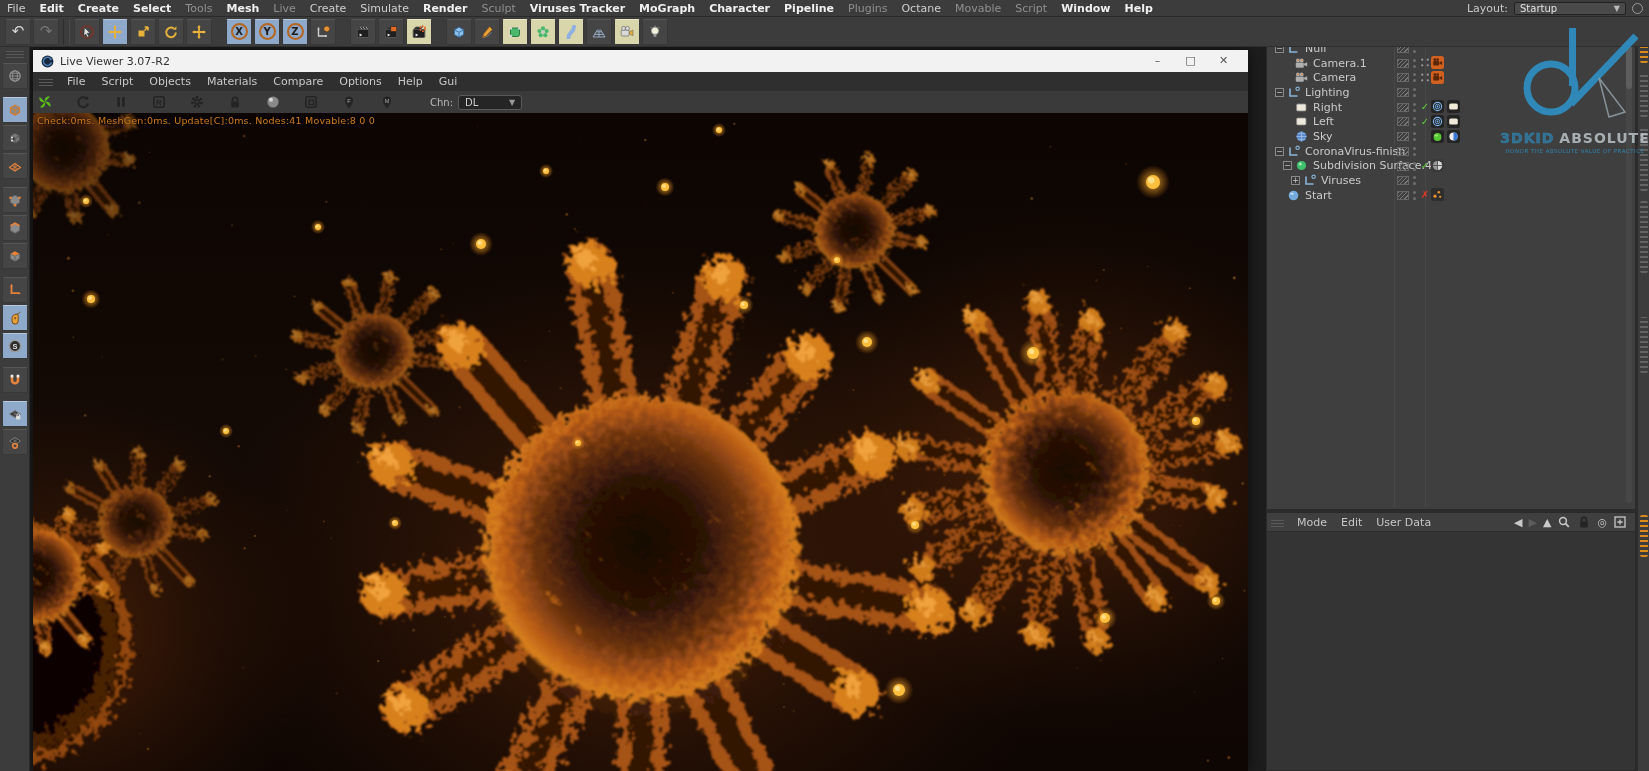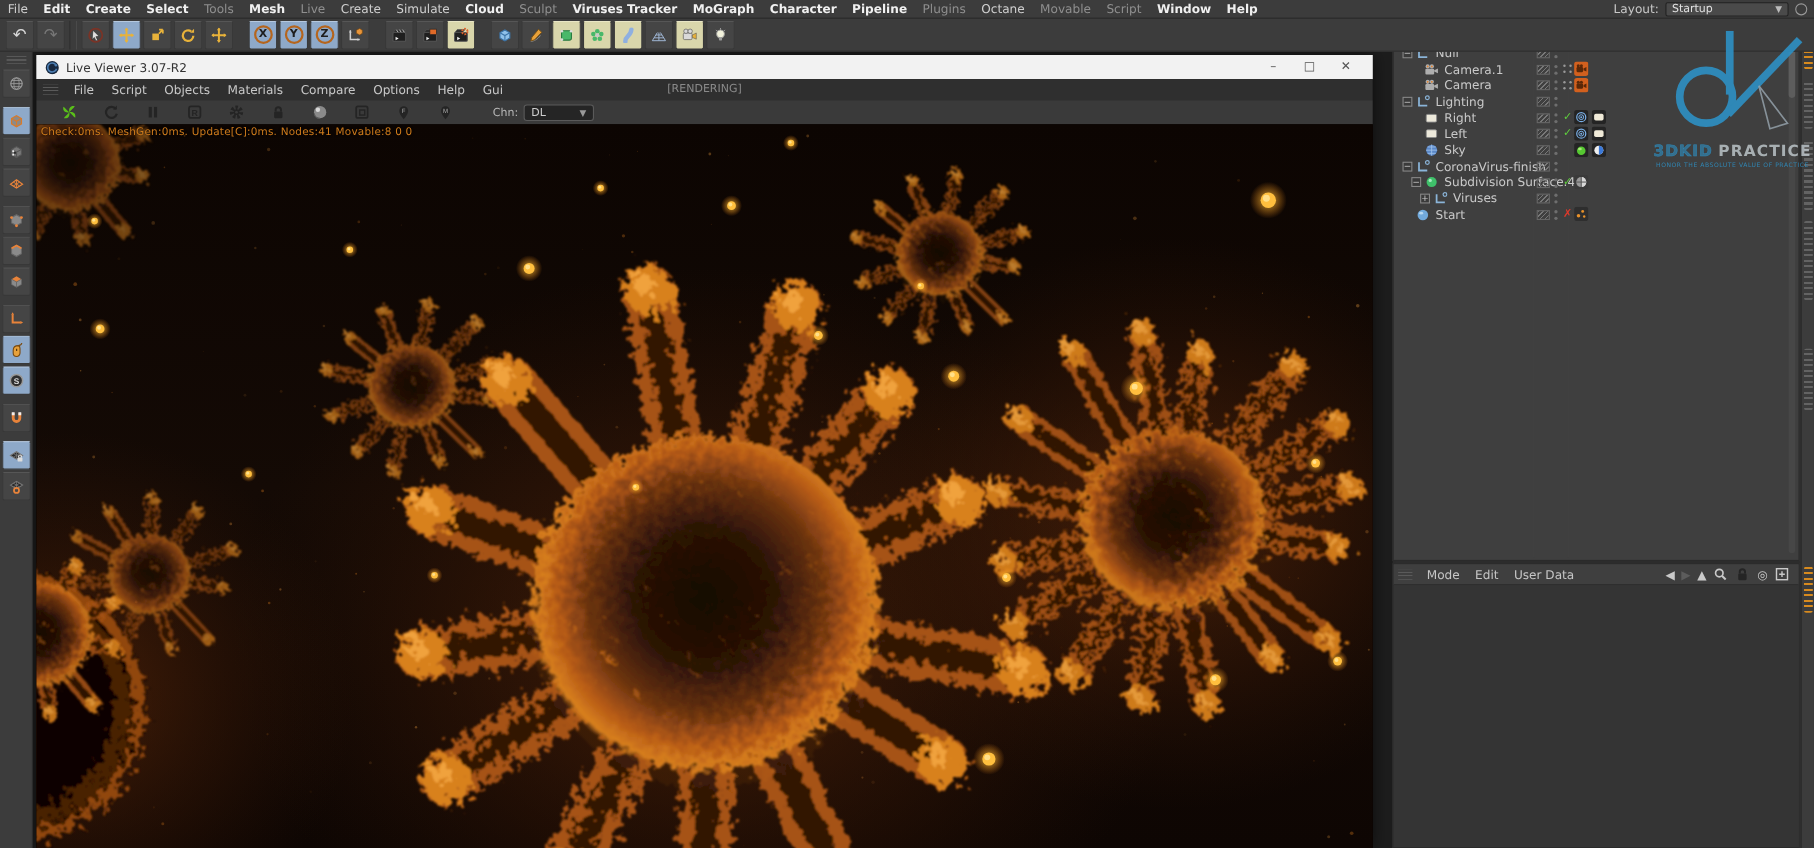--- a/index.html
+++ b/index.html
@@ -38,21 +38,21 @@
   
   #lv{position:absolute;left:33px;top:50px;width:1215px;height:721px;z-index:10;box-shadow:0 0 14px rgba(0,0,0,.6);background:#000;}
   #lv-title{position:absolute;left:0;top:0;width:100%;height:22px;background:#f2f2f2;display:flex;align-items:center;padding:0 8px;}
   #lv-title .t{font-size:11px;color:#333;margin-left:6px;}
   #lv-title .ctrls{margin-left:auto;display:flex;align-items:center;}
   #lv-title .wc{width:33px;text-align:center;color:#555;font-size:11px;line-height:22px;}
   #lv-menu{position:absolute;left:0;top:22px;width:100%;height:19px;background:#2f2f2f;display:flex;align-items:center;font-size:11px;color:#c8c8c8;padding-left:4px;}
   #lv-menu .grip{width:14px;height:9px;margin:0 6px 0 2px;background:repeating-linear-gradient(0deg,#5a5a5a 0 1px,transparent 1px 3px);}
   #lv-menu .mi{padding:0 8px;}
   #lv-rendering{position:absolute;left:0;top:22px;width:100%;height:19px;display:flex;align-items:center;justify-content:center;font-size:10px;color:#8a8a8a;pointer-events:none;}
-  #lv-tools{position:absolute;left:0;top:41px;width:100%;height:22px;background:#3a3a3a;display:flex;align-items:center;padding-left:21px;gap:20px;}
+  #lv-tools{position:absolute;left:0;top:41px;width:100%;height:22px;background:#3a3a3a;display:flex;align-items:center;padding-left:3px;gap:20px;}
   .lvbtn{width:18px;height:18px;display:flex;align-items:center;justify-content:center;}
   #chn-box{display:flex;align-items:center;gap:5px;margin-left:14px;font-size:10px;color:#b8b8b8;}
   #chn-dd{width:64px;height:15px;background:#252525;border:1px solid #5a5a5a;border-radius:3px;color:#cfcfcf;display:flex;align-items:center;padding:0 6px;font-size:10px;}
   #chn-dd .arrow{margin-left:auto;font-size:8px;color:#999;}
   #lv-render{position:absolute;left:0;top:63px;width:1215px;height:658px;overflow:hidden;background:#0d0603;}
   #lv-status{position:absolute;left:4px;top:2px;font-size:9.5px;color:#d07c1c;letter-spacing:.2px;white-space:nowrap;text-shadow:0 0 2px #000;}
   
   #om{position:absolute;left:1266px;top:20px;width:370px;height:490px;background:#3f3f3f;border:1px solid #2a2a2a;z-index:20;}
   #om-head{position:absolute;left:0;top:0;width:100%;height:16px;display:flex;align-items:center;font-size:11px;color:#c6c6c6;}
   #om-head .grip{width:13px;height:9px;margin:0 6px 0 4px;background:repeating-linear-gradient(0deg,#5a5a5a 0 1px,transparent 1px 3px);}
@@ -100,21 +100,21 @@
   <div id="menu-items" style="display: flex;">
       <span class="mi">File</span>
       <span class="mi strong">Edit</span>
       <span class="mi strong">Create</span>
       <span class="mi strong">Select</span>
       <span class="mi muted">Tools</span>
       <span class="mi strong">Mesh</span>
       <span class="mi muted">Live</span>
       <span class="mi">Create</span>
       <span class="mi">Simulate</span>
-      <span class="mi strong">Cloud</span>
+      <span class="mi strong">Render</span>
       <span class="mi muted">Sculpt</span>
       <span class="mi strong">Viruses Tracker</span>
       <span class="mi strong">MoGraph</span>
       <span class="mi strong">Character</span>
       <span class="mi strong">Pipeline</span>
       <span class="mi muted">Plugins</span>
       <span class="mi">Octane</span>
       <span class="mi muted">Movable</span>
       <span class="mi muted">Script</span>
       <span class="mi strong">Window</span>
@@ -388,21 +388,20 @@
     <span class="grip"></span>
   <span class="mi">File</span>
       <span class="mi">Script</span>
       <span class="mi">Objects</span>
       <span class="mi">Materials</span>
       <span class="mi">Compare</span>
       <span class="mi">Options</span>
       <span class="mi">Help</span>
       <span class="mi">Gui</span>
     </div>
-  <div id="lv-rendering">[RENDERING]</div>
   <div id="lv-tools">
       <div class="lvbtn">
         <svg width="14" height="14" viewBox="0 0 14 14">
           <g fill="#5abf1a">
             <path d="M7 7C6.2 3 8.5 0.8 12 1.6 10.8 3.4 9 4.6 7 7z"></path>
             <path d="M7 7C11 6.2 13.2 8.5 12.4 12 10.6 10.8 9.4 9 7 7z"></path>
             <path d="M7 7C7.8 11 5.5 13.2 2 12.4 3.2 10.6 5 9.4 7 7z"></path>
             <path d="M7 7C3 7.8 0.8 5.5 1.6 2 3.4 3.2 4.6 5 7 7z"></path>
           </g>
         </svg>
@@ -1617,16 +1616,16 @@
 
 <div id="watermark">
   <svg width="140" height="100" viewBox="0 0 140 100">
     <rect x="64" y="0" width="7" height="58" fill="#2e8fc2"></rect>
     <circle cx="46" cy="60" r="24" fill="none" stroke="#2e8fc2" stroke-width="7"></circle>
     <path d="M131 8 L66 76" stroke="#2e8fc2" stroke-width="7" fill="none"></path>
     <path d="M94 50 L120 84 L104 89 Z" fill="none" stroke="rgba(160,175,185,0.8)" stroke-width="1.5"></path>
   </svg>
   <div class="brandrow">
     <span class="b1">3DKID</span>
-    <span class="b2">PRACTICE</span>
+    <span class="b2">ABSOLUTE</span>
   </div>
   <div class="tag">HONOR THE ABSOLUTE VALUE OF PRACTICE</div>
 </div>
 
 </body></html>

